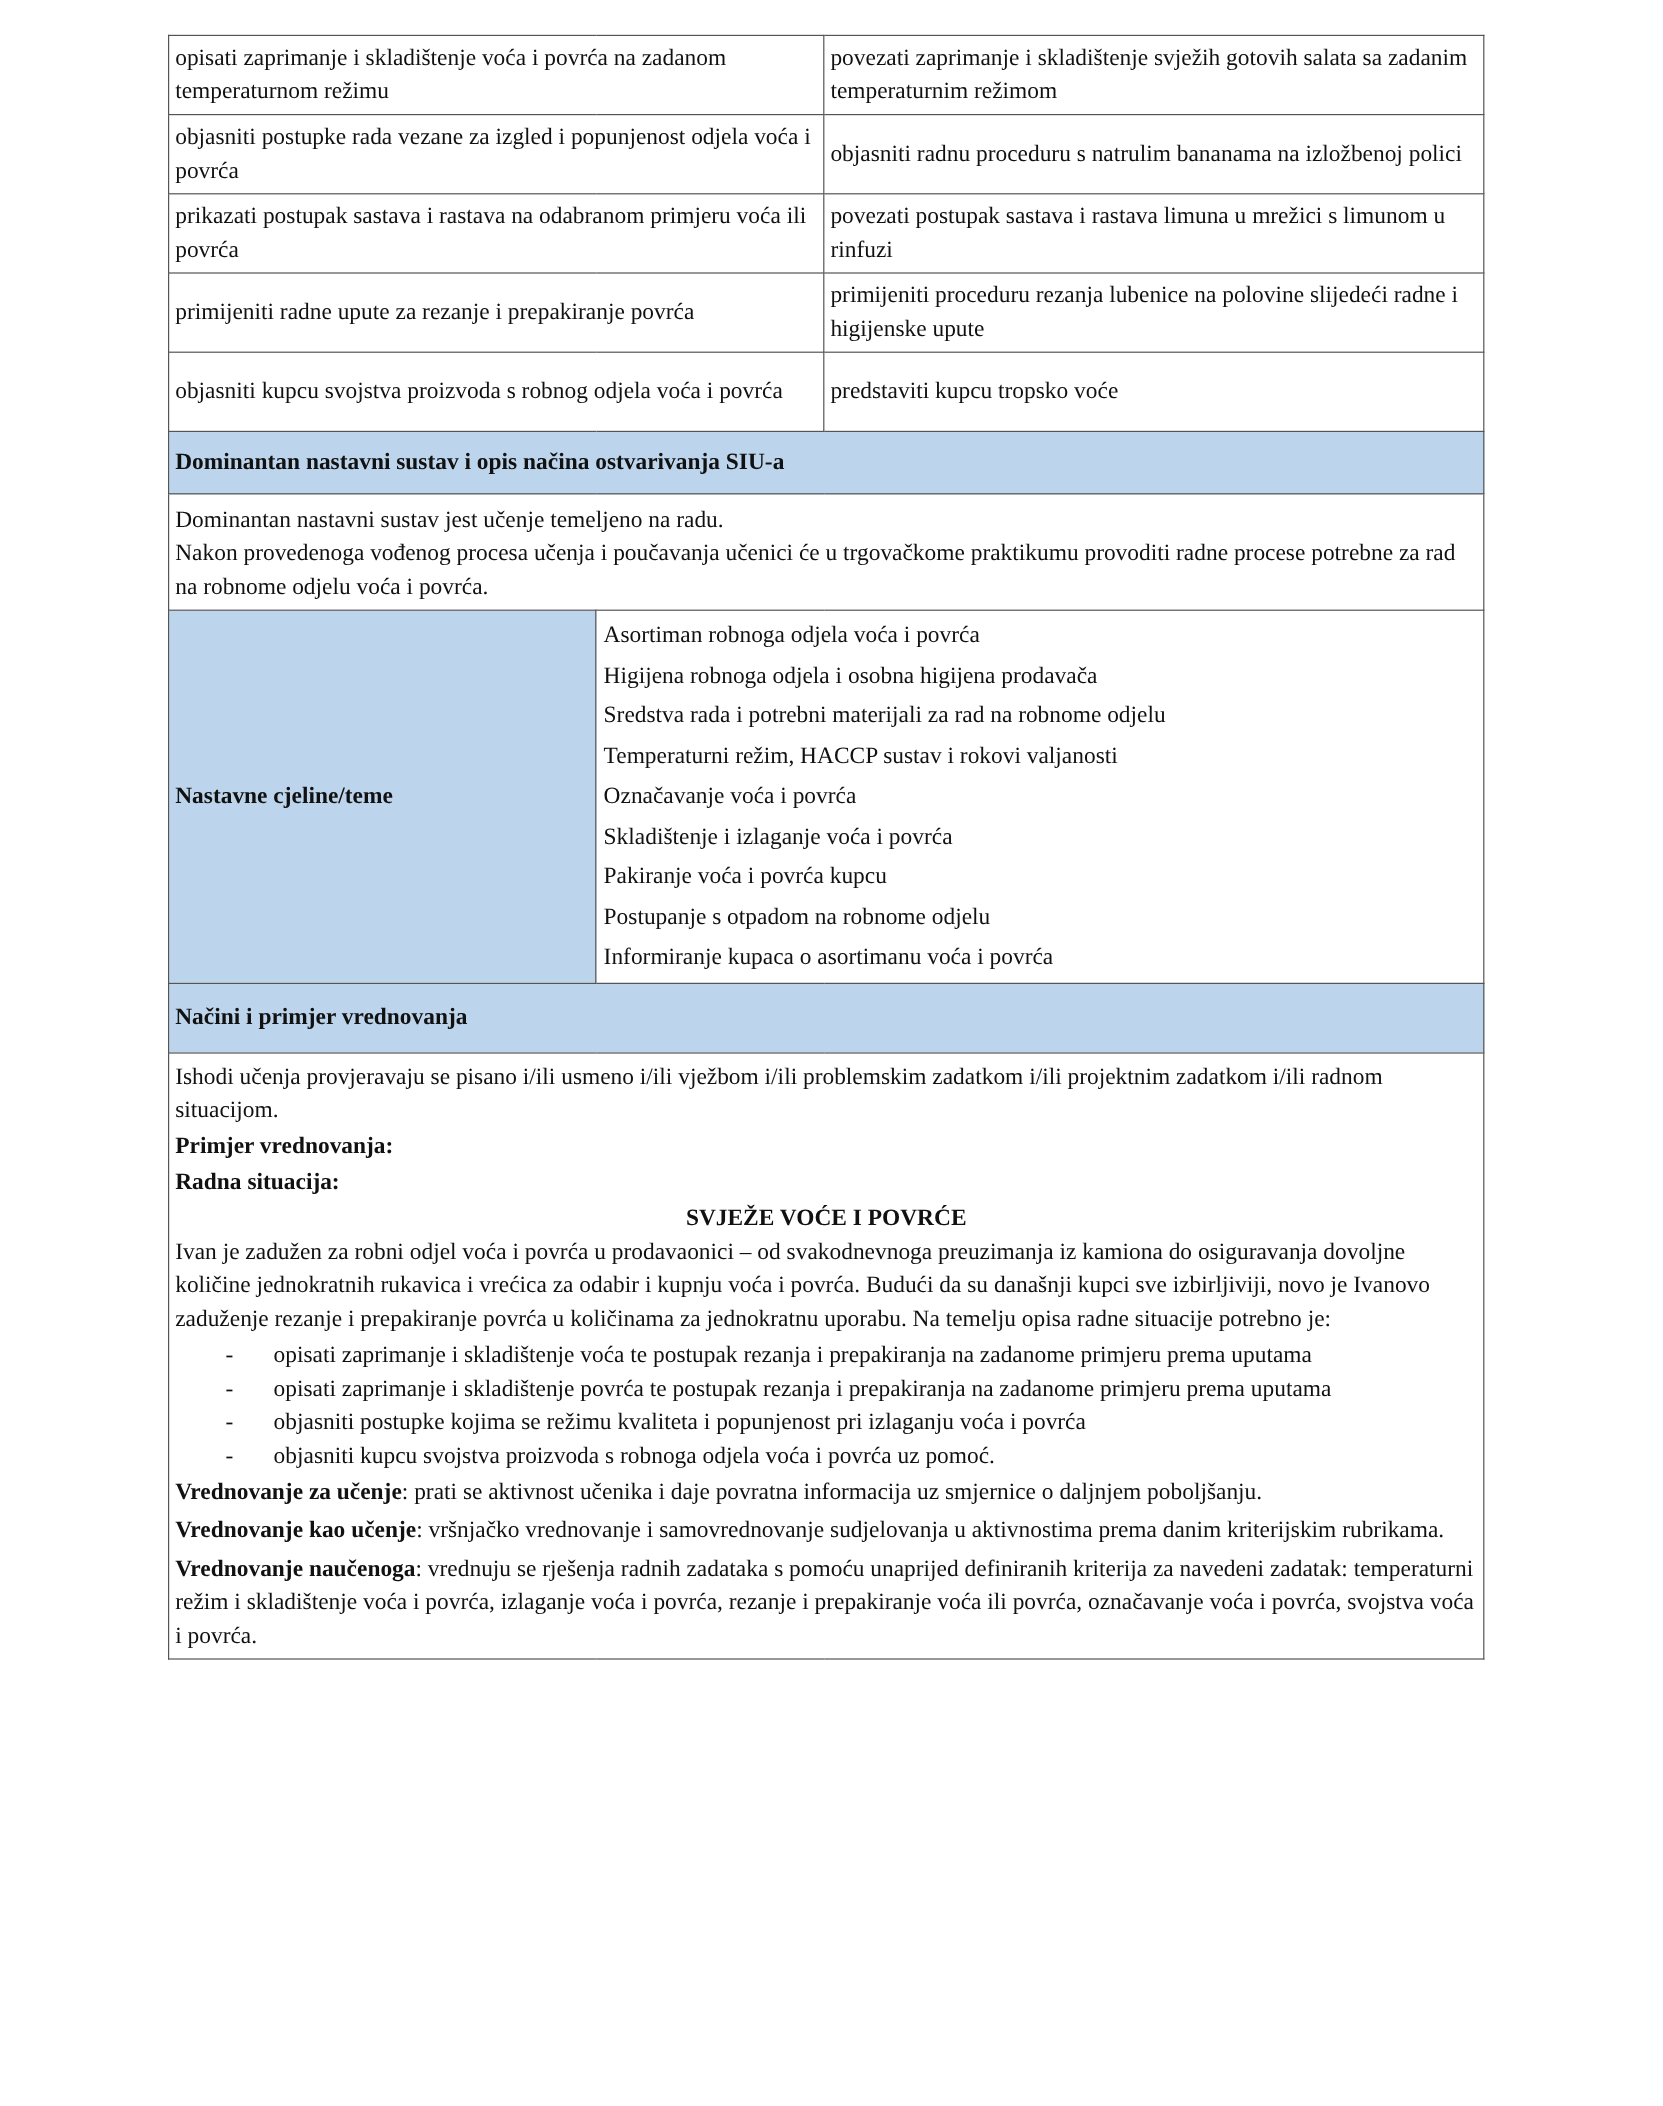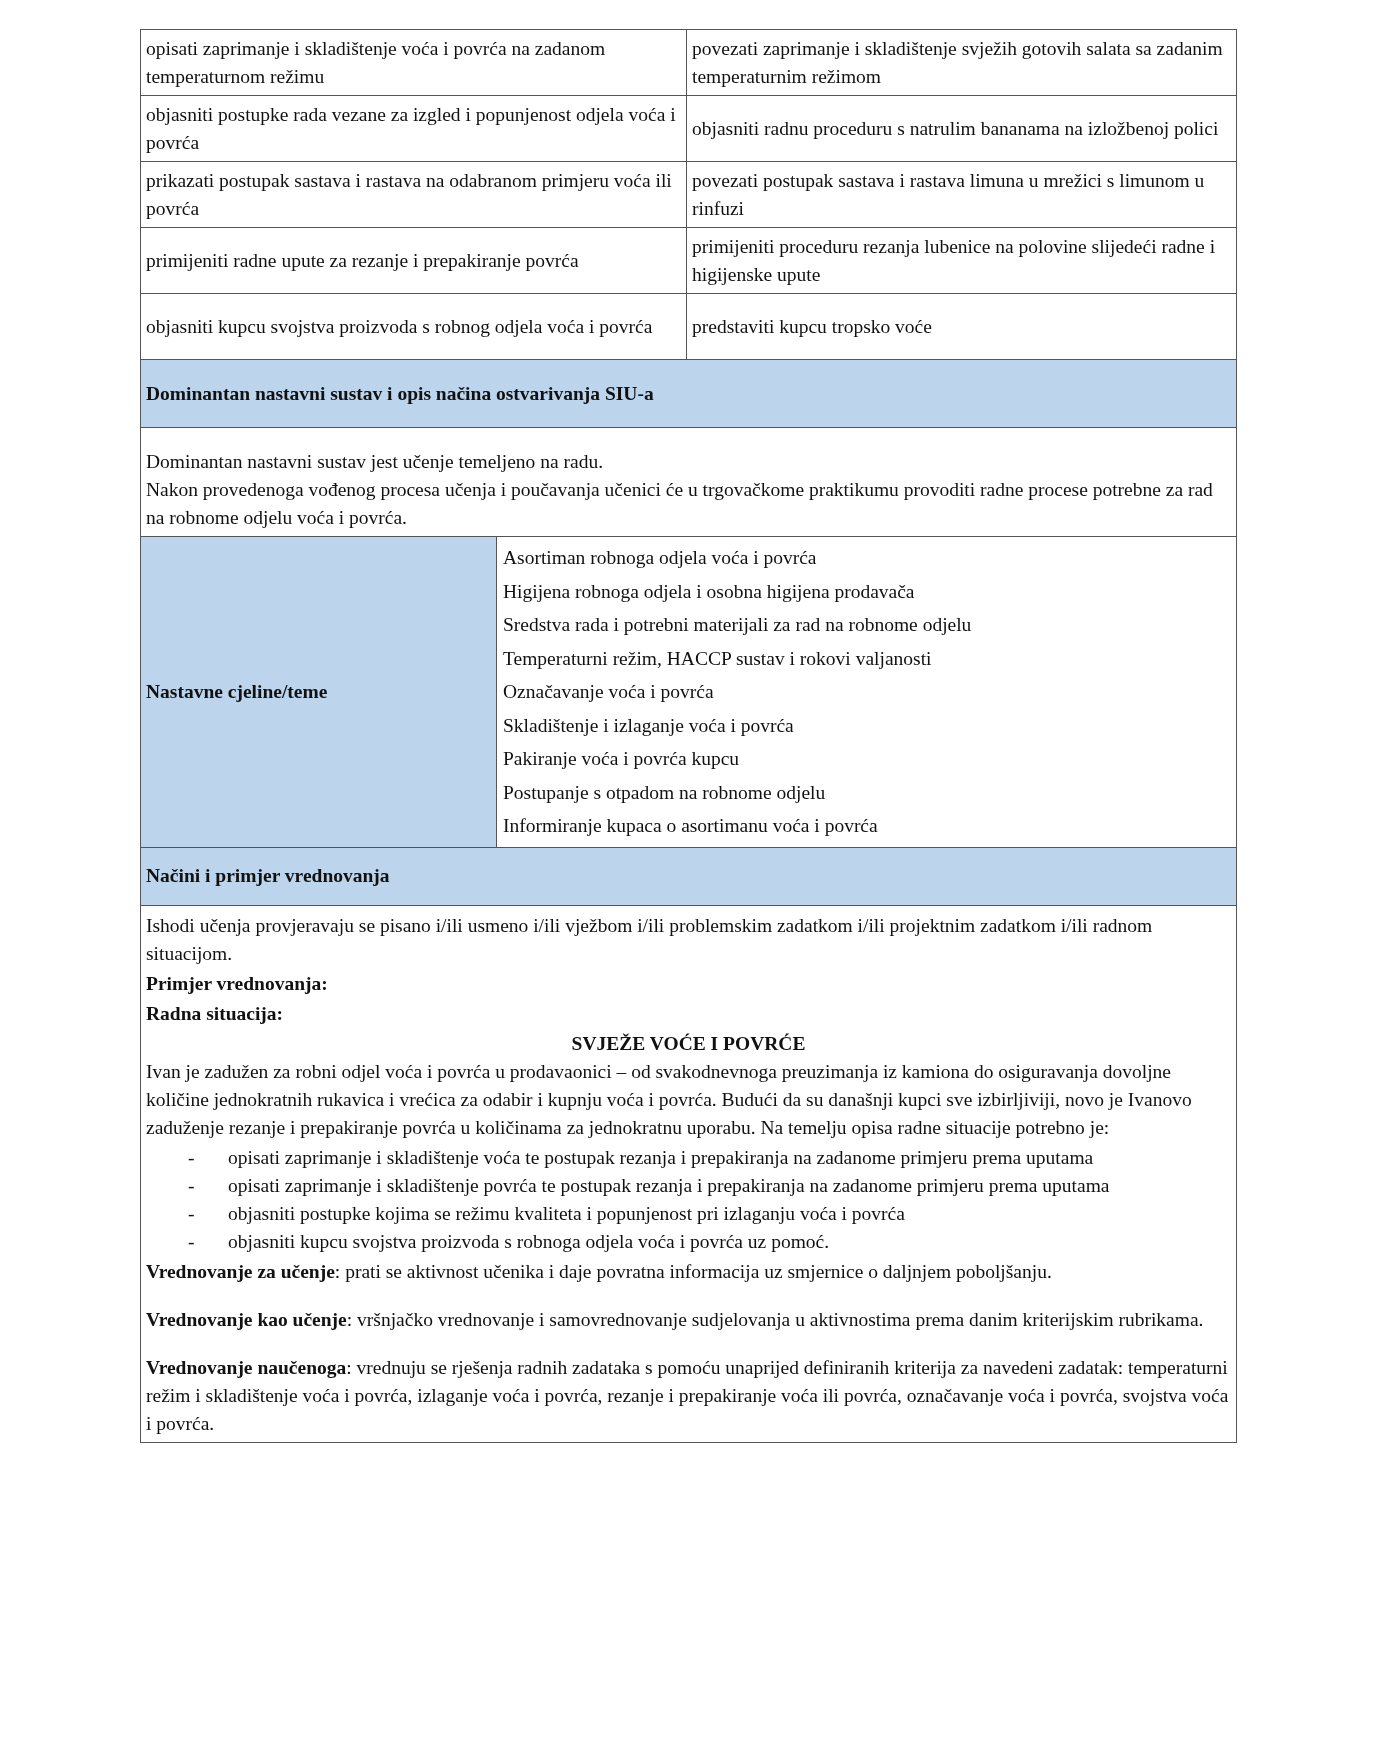--- a/index.html
+++ b/index.html
@@ -34,21 +34,21 @@
       font-family: "Liberation Serif", "DejaVu Serif", serif;
     }
     .hdr {
       background: #bdd5ec;
       font-weight: bold;
     }
     .b { font-weight: bold; }
     .tall-hdr { height: 66px; }
     .row-hdr { height: 38px; }
     .row-pair { height: 66px; }
-    .section-hdr { height: 68px; }
+    .section-hdr { height: 52px; }
     .section-hdr-lg { height: 58px; }
     .topics-list { padding-top: 4px !important; padding-bottom: 4px !important; }
     .topic { line-height: 33.5px; }
     .para { margin: 0; }
     .center { text-align: center; }
     .dash-list {
       list-style: none;
       margin: 2px 0 2px 0;
       padding: 0;
     }
@@ -56,21 +56,21 @@
       position: relative;
       padding-left: 82px;
       line-height: 28px;
     }
     .dash-list li .dash {
       position: absolute;
       left: 42px;
       top: 0;
     }
     .eval-block { padding-top: 6px !important; padding-bottom: 4px !important; }
-    .gap-top { margin-top: 20px; }
+    .gap-top { margin-top: 4px; }
     .gap-top-sm { margin-top: 2px; }
   </style>
 </head>
 <body>
 
 <div class="doc">
   <table class="grid">
     <colgroup>
       <col style="width:356px">
       <col style="width:190px">
@@ -98,21 +98,21 @@
     </tr>
     <tr class="row-pair">
       <td colspan="2">objasniti kupcu svojstva proizvoda s robnog odjela voća i povrća</td>
       <td>predstaviti kupcu tropsko voće</td>
     </tr>
 
     <tr class="section-hdr">
       <td colspan="3" class="hdr">Dominantan nastavni sustav i opis načina ostvarivanja SIU-a</td>
     </tr>
     <tr>
-      <td colspan="3" style="padding-top:20px;padding-bottom:4px">
+      <td colspan="3" style="padding-top:8px;padding-bottom:4px">
         <p class="para">Dominantan nastavni sustav jest učenje temeljeno na radu.</p>
         <p class="para">Nakon provedenoga vođenog procesa učenja i poučavanja učenici će u trgovačkome praktikumu provoditi radne procese potrebne za rad na robnome odjelu voća i povrća.</p>
       </td>
     </tr>
 
     <tr>
       <td class="hdr">Nastavne cjeline/teme</td>
       <td colspan="2" class="topics-list" style="padding-left:6px">
         <div class="topic">Asortiman robnoga odjela voća i povrća</div>
         <div class="topic">Higijena robnoga odjela i osobna higijena prodavača</div>

